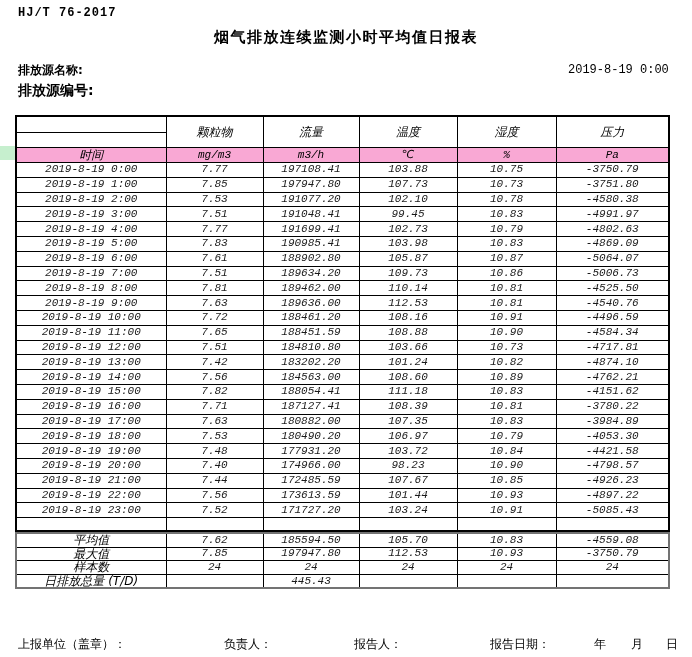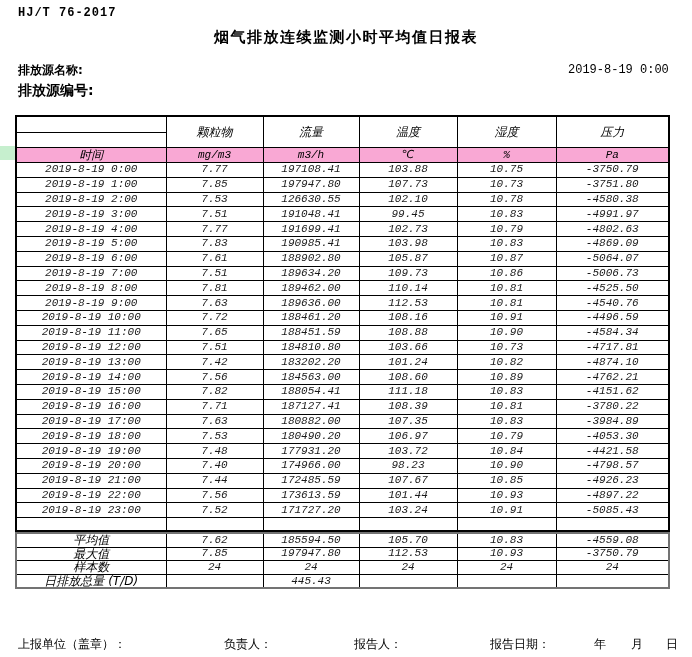--- a/index.html
+++ b/index.html
@@ -100,21 +100,21 @@
           <td class="cell-time">2019-8-19  1:00</td>
           <td class="cell-pm">7.85</td>
           <td class="cell-flow">197947.80</td>
           <td class="cell-temp">107.73</td>
           <td class="cell-humidity">10.73</td>
           <td class="cell-pressure">-3751.80</td>
         </tr>
         <tr>
           <td class="cell-time">2019-8-19  2:00</td>
           <td class="cell-pm">7.53</td>
-          <td class="cell-flow">126630.55</td>
+          <td class="cell-flow">191077.20</td>
           <td class="cell-temp">102.10</td>
           <td class="cell-humidity">10.78</td>
           <td class="cell-pressure">-4580.38</td>
         </tr>
         <tr>
           <td class="cell-time">2019-8-19  3:00</td>
           <td class="cell-pm">7.51</td>
           <td class="cell-flow">191048.41</td>
           <td class="cell-temp">99.45</td>
           <td class="cell-humidity">10.83</td>

